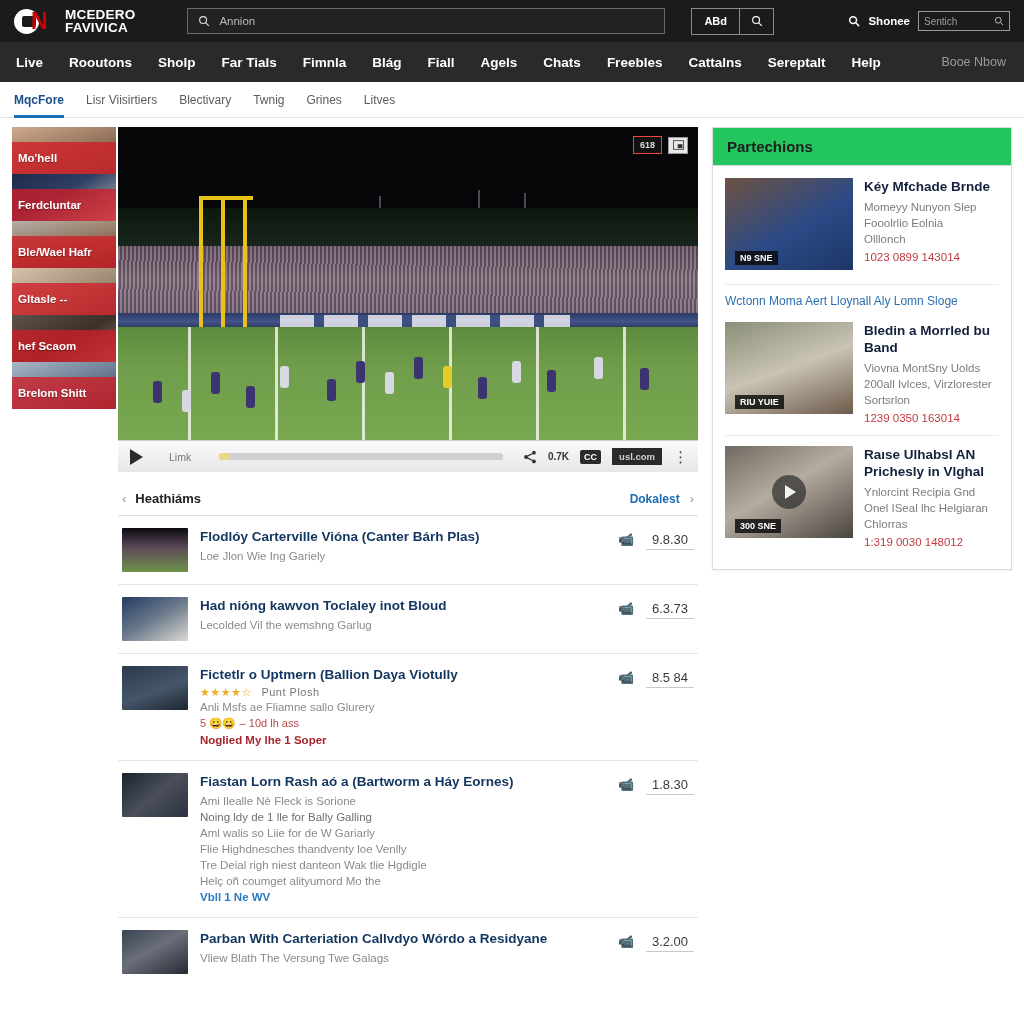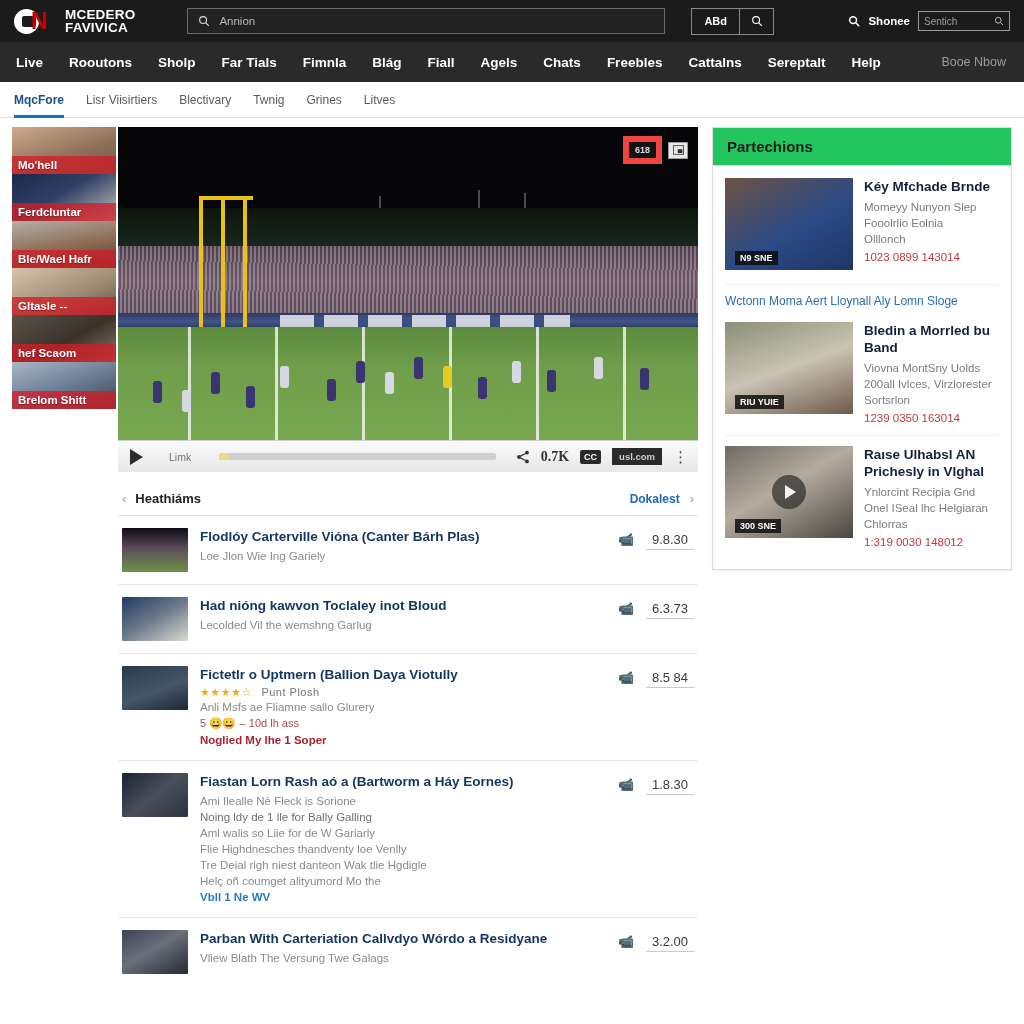--- a/index.html
+++ b/index.html
@@ -143,21 +143,21 @@
   
   .rail { display: flex; flex-direction: column; }
   .rail-item {
     position: relative; height: 47px; overflow: hidden;
   }
   .rail-img { position: absolute; inset: 0; }
   .rail-cap {
     position: absolute; left: 0; right: 0; bottom: 0;
     background: rgba(208,30,38,.78);
     color: #fff; font-size: 11.5px; font-weight: bold;
-    padding: 3px 6px; white-space: nowrap; overflow: hidden;
+    padding: 10px 6px; white-space: nowrap; overflow: hidden;
     text-shadow: 0 1px 1px rgba(0,0,0,.35);
   }
 
   
   .player {
     position: relative;
     height: 313px;
     background: #000;
     overflow: hidden;
   }
@@ -206,21 +206,21 @@
   }
   .player-person.w { background: #d8d8e2; }
   .player-person.y { background: #e3cb2a; }
   .lightpole { position:absolute; width:2px; background:#4a4a52; }
 
   .pl-badges {
     position: absolute; right: 10px; top: 9px;
     display: flex; gap: 6px; align-items: center;
   }
   .pl-badges .bg {
-    background: rgba(20,20,20,.85); border: 6px solid #ef4444;
+    background: rgba(20,20,20,.85); border: 1px solid #ef4444;
     color: #ddd; font-size: 9px; font-weight: bold;
     padding: 3px 6px; line-height: 10px;
   }
   .pl-badges .bw {
     background: #e8e8e8; border: 1px solid #999;
     width: 20px; height: 17px; display:flex; align-items:center; justify-content:center;
   }
 
   .controls {
     height: 32px; background: linear-gradient(180deg,#fbfbfb,#e6e6e6);
@@ -236,21 +236,21 @@
     margin-left: 4px; margin-right: 6px;
   }
   .ctl-time { font-size: 10.5px; color: #777; width: 30px; }
   .scrub {
     flex: 1; height: 7px; background: #b8b8b8; border-radius: 4px;
     position: relative; overflow: hidden;
   }
   .scrub .fill { position:absolute; left:0; top:0; bottom:0; width: 4%; background: #e8d98a; }
   .scrub .buf { position:absolute; left:4%; top:0; bottom:0; right:0; background:#cfcfcf; }
   .ctl-right { display: flex; align-items: center; gap: 11px; padding-right: 2px; }
-  .ctl-count { font-size: 14px; color: #333; font-weight: bold; font-family: Liberation Serif, serif; }
+  .ctl-count { font-size: 10px; color: #333; font-weight: bold; }
   .ctl-cc {
     background: #2a2a2a; color: #fff; font-size: 9px; font-weight: bold;
     padding: 2px 4px; line-height: 10px; border-radius: 2px;
   }
   .ctl-brand {
     background: #2a2a2a; color: #cfcfcf; font-size: 9.5px; font-weight: bold;
     padding: 3px 7px; line-height: 11px;
   }
   .ctl-dots { color: #444; font-size: 15px; line-height: 10px; letter-spacing: 0; }
 

